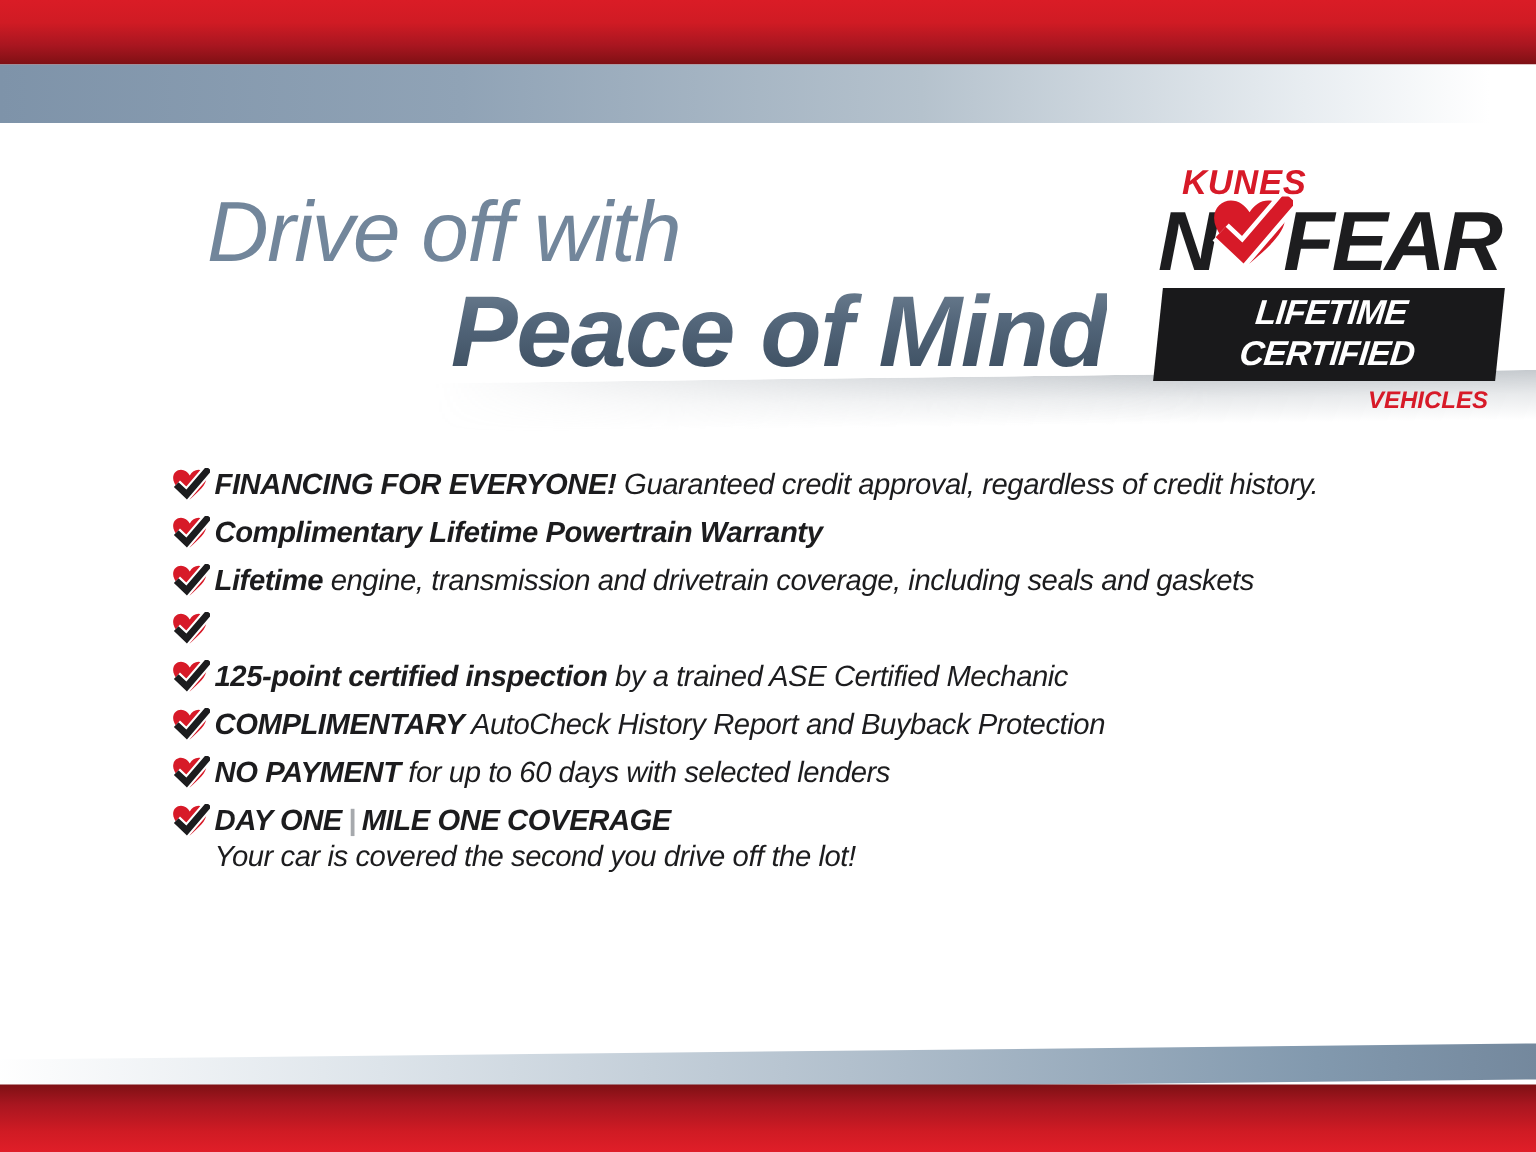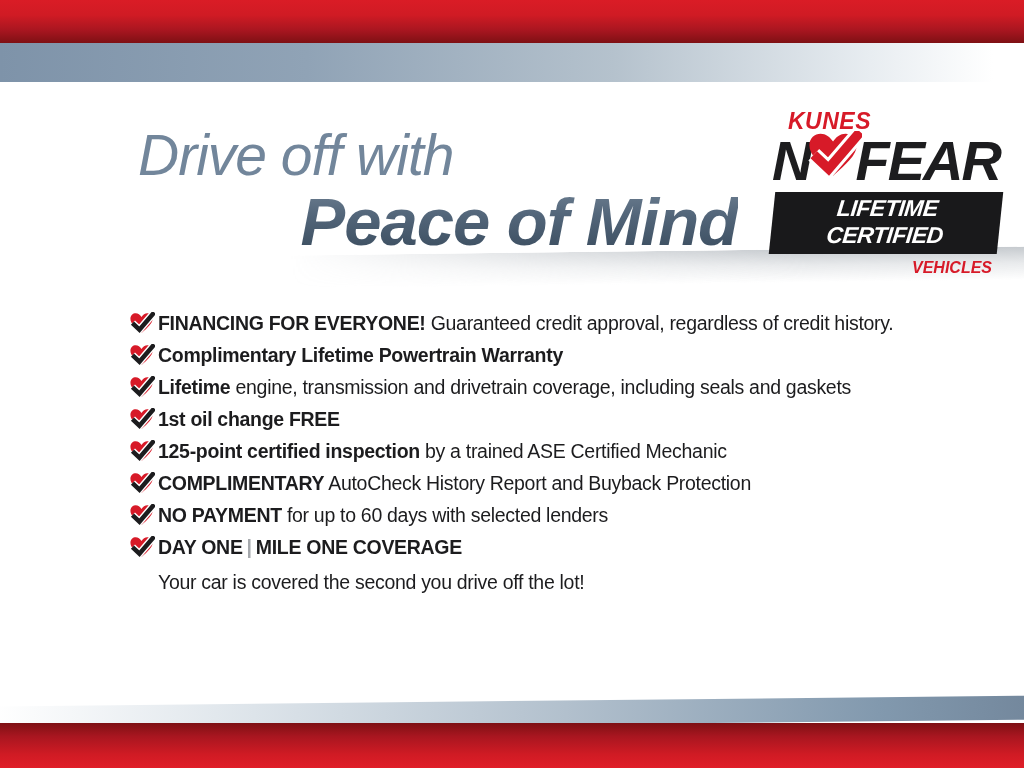--- a/index.html
+++ b/index.html
@@ -45,28 +45,28 @@
   .logo .nofear{display:flex;align-items:center;margin-top:-2px;color:#1d1d1f;font-weight:700;
     font-size:56px;letter-spacing:-2px;line-height:1;}
   .logo .nofear .n{margin-right:-3px;}
   .logo .nofear .heart{width:64px;height:58px;margin:-6px -6px 0 -2px;position:relative;top:2px;}
   .logo .banner{background:#19191b;color:#fff;font-weight:700;font-size:23px;letter-spacing:-0.5px;
     text-align:center;padding:3px 4px 5px 4px;margin-top:3px;transform:skewX(-6deg);}
   .logo .vehicles{color:var(--red);font-weight:700;font-size:16px;letter-spacing:0;
     text-align:right;padding-right:8px;margin-top:5px;}
 
   
-  .benefits{position:absolute;top:311px;left:128px;width:800px;list-style:none;color:var(--ink);}
+  .benefits{position:absolute;top:311px;left:113px;width:800px;list-style:none;font-style:italic;color:var(--ink);}
   .benefits li{display:flex;align-items:flex-start;min-height:32px;}
   .benefits .check{flex:0 0 30px;margin-top:1px;}
   .benefits .check svg{width:27px;height:23px;display:block;}
   .benefits .txt{font-size:19.5px;line-height:23px;letter-spacing:-0.3px;padding-top:1px;}
   .benefits b{font-weight:700;}
   .benefits .pipe{color:#a6a9ad;font-weight:700;padding:0 4px;}
-  .benefits .sub{font-weight:400;margin-top:12px;}
+  .benefits .sub{font-weight:400;margin-top:1px;}
 </style>
 </head>
 <body>
 
 <div class="stage">
 
   <div class="bar-red-top"></div>
   <div class="bar-steel-top"></div>
   <div class="curl-shadow"></div>
   <div class="bar-steel-bottom"></div>
@@ -126,21 +126,20 @@
       <span class="txt"><b>Lifetime</b><span> engine, transmission and drivetrain coverage, including seals and gaskets</span></span>
     </li>
     <li>
       <span class="check">
         <svg viewBox="0 0 32 28">
             <path fill="#d71a28" d="M16 25.5 C8.5 19 2.5 13.8 2.5 8.2 C2.5 4 5.6 1.5 8.9 1.5 C11.8 1.5 14.3 3.3 16 6 C17.7 3.3 20.2 1.5 23.1 1.5 C26.4 1.5 29.5 4 29.5 8.2 C29.5 13.8 23.5 19 16 25.5 Z"></path>
             <polyline points="5,13.5 13.5,21.5 31.5,0.5" fill="none" stroke="#ffffff" stroke-width="9"></polyline>
             <polyline points="5,13.5 13.5,21.5 31.5,0.5" fill="none" stroke="#1c1c1e" stroke-width="5.5"></polyline>
           </svg>
       </span>
-      <span class="txt"><b>1st oil change FREE</b><span></span></span>
     </li>
     <li>
       <span class="check">
         <svg viewBox="0 0 32 28">
             <path fill="#d71a28" d="M16 25.5 C8.5 19 2.5 13.8 2.5 8.2 C2.5 4 5.6 1.5 8.9 1.5 C11.8 1.5 14.3 3.3 16 6 C17.7 3.3 20.2 1.5 23.1 1.5 C26.4 1.5 29.5 4 29.5 8.2 C29.5 13.8 23.5 19 16 25.5 Z"></path>
             <polyline points="5,13.5 13.5,21.5 31.5,0.5" fill="none" stroke="#ffffff" stroke-width="9"></polyline>
             <polyline points="5,13.5 13.5,21.5 31.5,0.5" fill="none" stroke="#1c1c1e" stroke-width="5.5"></polyline>
           </svg>
       </span>
       <span class="txt"><b>125-point certified inspection</b><span> by a trained ASE Certified Mechanic</span></span>

